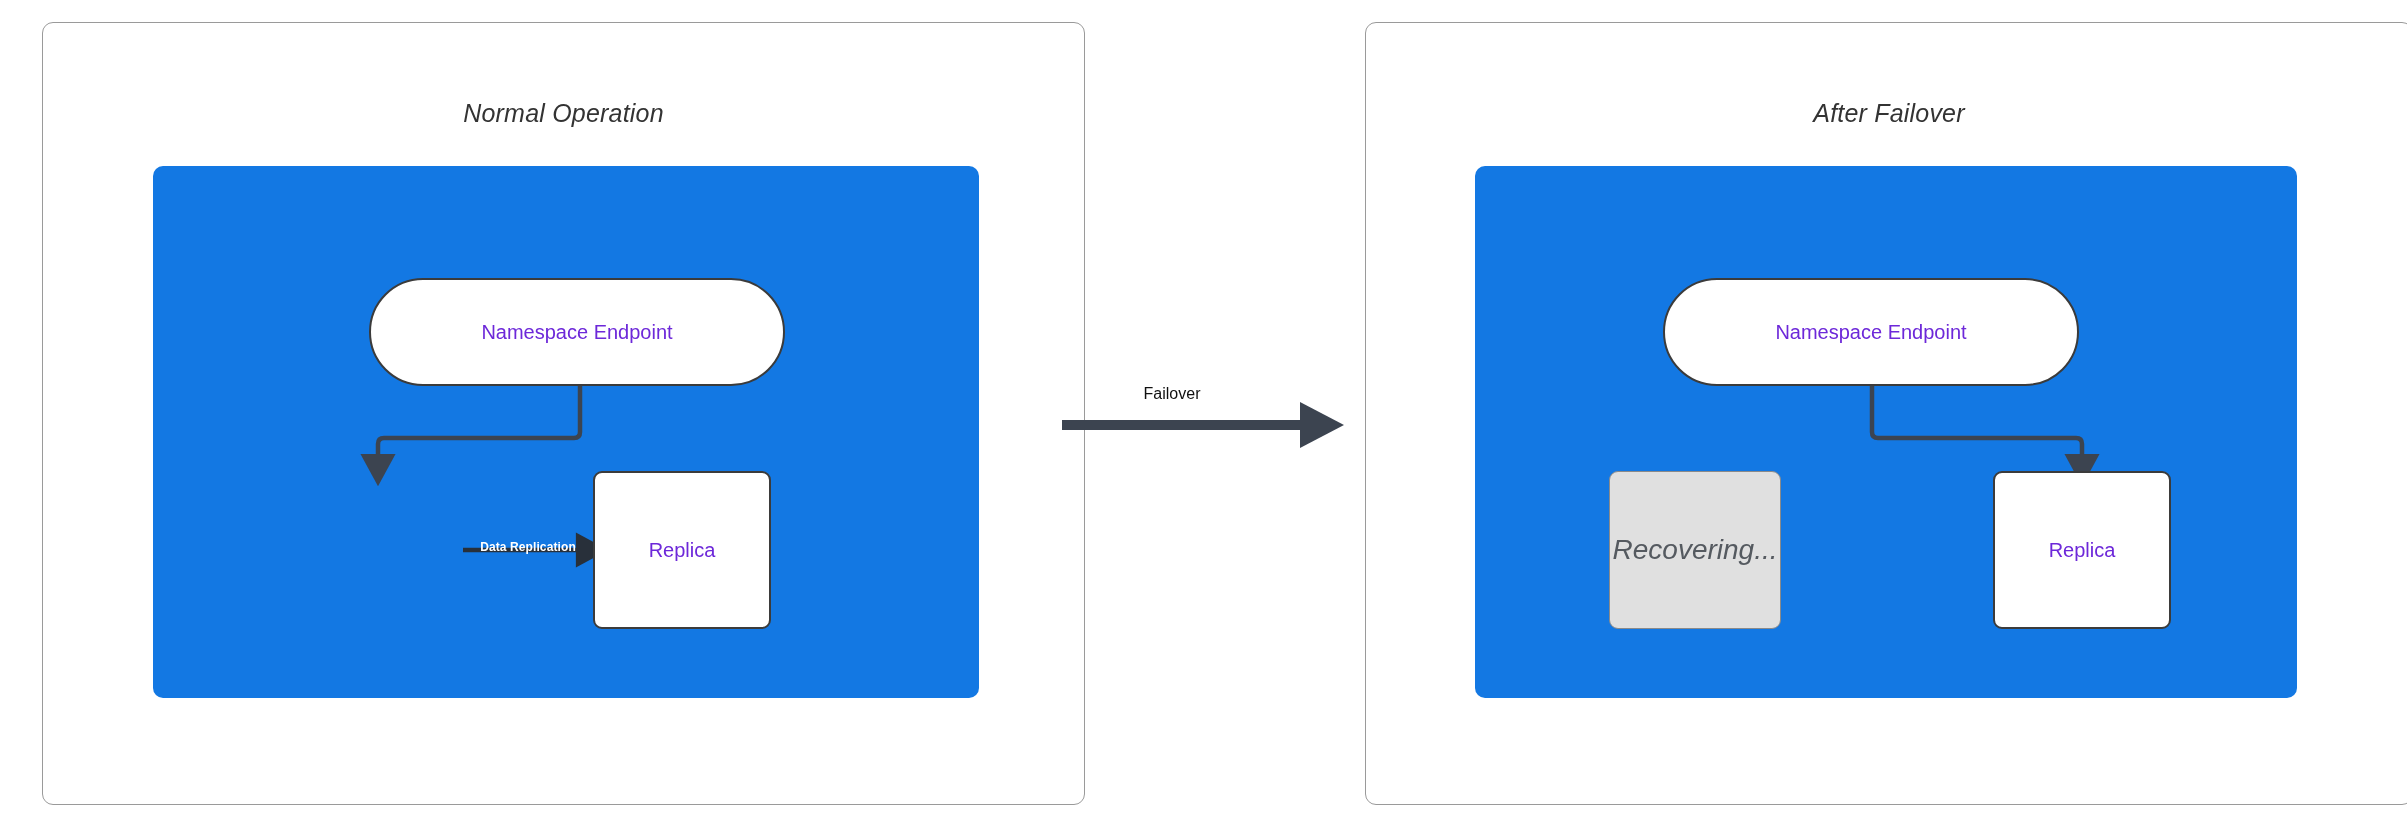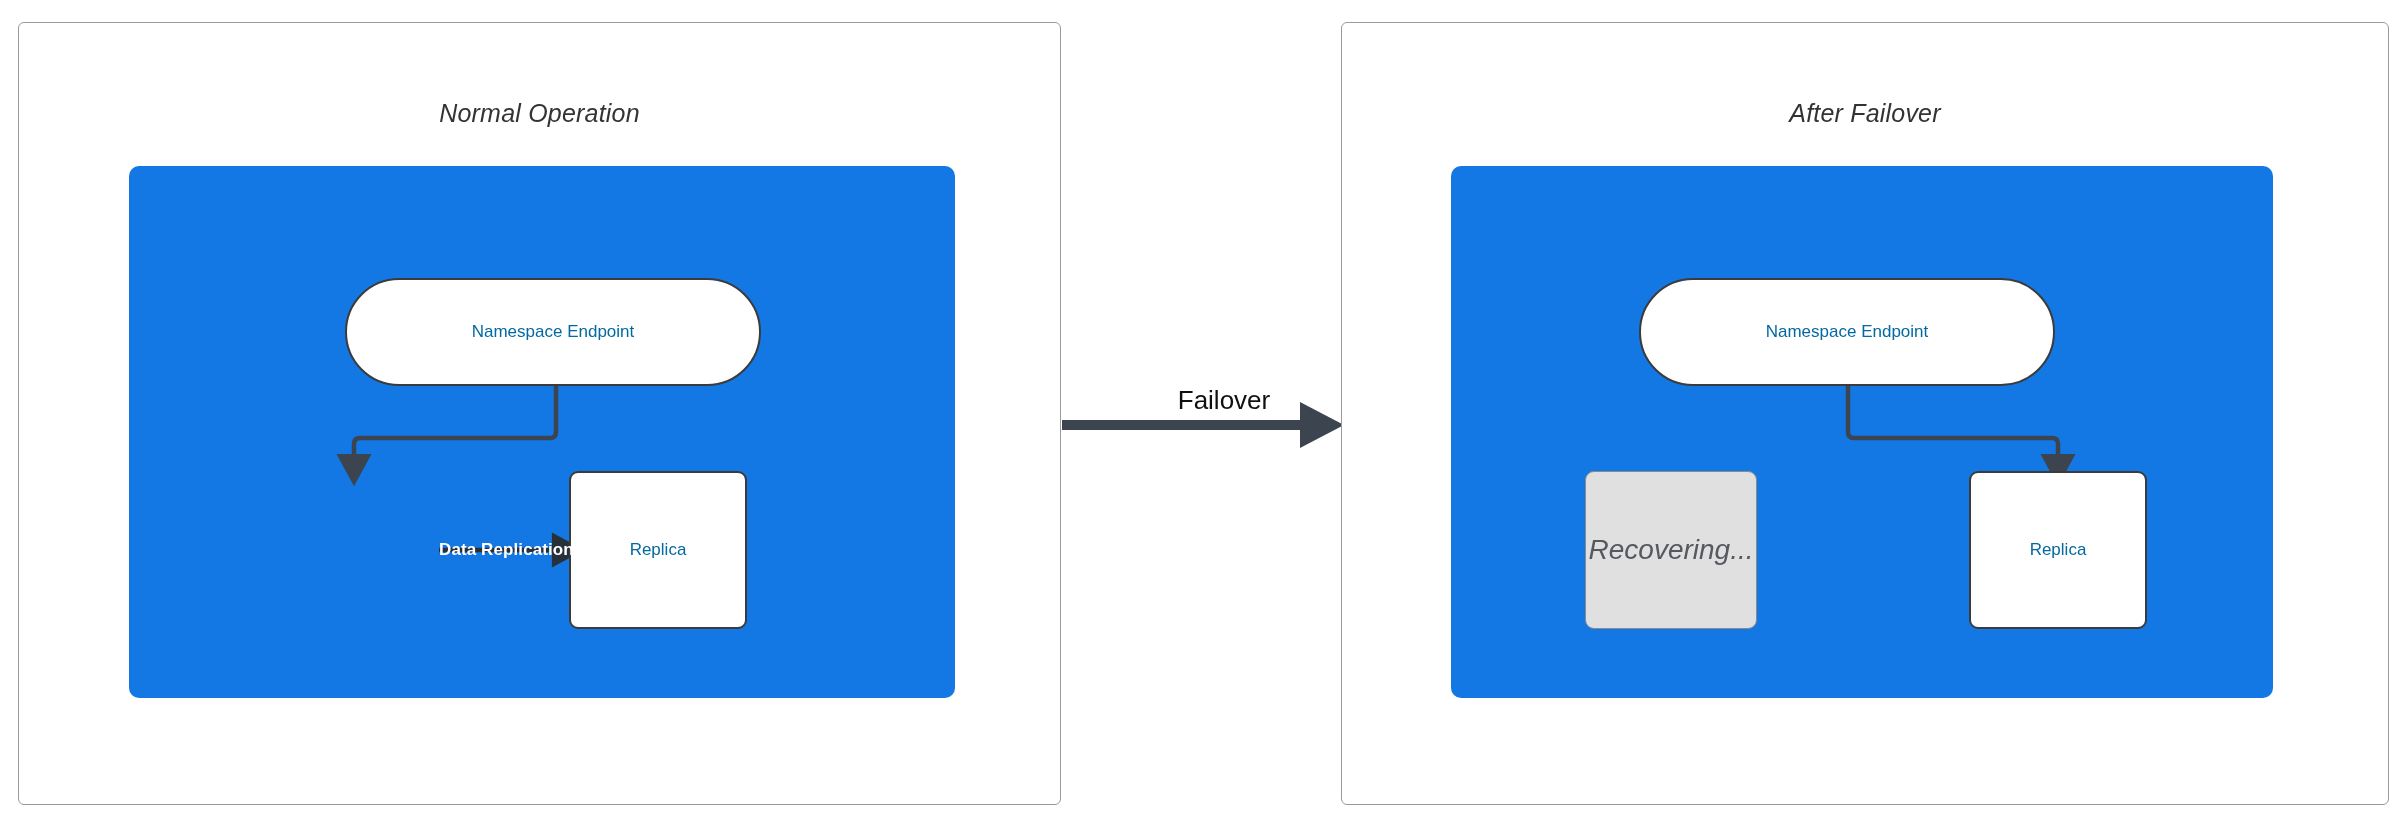--- a/index.html
+++ b/index.html
@@ -17,22 +17,23 @@
     height: 828px;
     background: #ffffff;
     overflow: hidden;
   }
 
   
   .panel {
     position: absolute;
     background: #ffffff;
     border: 1px solid #9a9a9a;
-    border-radius: 6px;
+    border-radius: 11px;
     box-sizing: border-box;
+    margin-left: 24px;
   }
   #panel-left  { left: 18px;   top: 22px; width: 1043px; height: 783px; }
   #panel-right { left: 1341px; top: 22px; width: 1048px; height: 783px; }
 
   .panel-title {
     position: absolute;
     top: 76px;
     left: 0;
     width: 100%;
     text-align: center;
@@ -56,22 +57,22 @@
   
   .node {
     position: absolute;
     box-sizing: border-box;
     display: flex;
     align-items: center;
     justify-content: center;
     text-align: center;
     background: #ffffff;
     border: 2px solid #3b3b3b;
-    color: #0369a1;
-    font-size: 17px;
+    color: #6d28d9;
+    font-size: 20px;
     line-height: 1.22;
     z-index: 5;
   }
   .node.pill {
     border-radius: 60px;
   }
   .node.box {
     border-radius: 9px;
   }
   .node.ghost {
@@ -90,44 +91,44 @@
     width: 100%;
     height: 100%;
     overflow: visible;
     pointer-events: none;
     z-index: 3;
   }
 
   
   .edge-label {
     position: absolute;
-    font-size: 17px;
+    font-size: 12px;
     font-weight: bold;
     color: #ffffff;
     white-space: nowrap;
     z-index: 6;
     letter-spacing: 0.1px;
   }
 
   
   #failover-arrow-svg {
     position: absolute;
     left: 1050px;
     top: 380px;
     width: 310px;
     height: 100px;
     overflow: visible;
   }
   #failover-label {
     position: absolute;
-    left: 1084px;
+    left: 1032px;
     top: 385px;
     width: 280px;
     text-align: center;
-    font-size: 26px;
+    font-size: 16px;
     color: #101010;
     white-space: nowrap;
   }
 </style>
 </head>
 <body>
 
 <div id="canvas">
 
   <div class="panel" id="panel-left">

